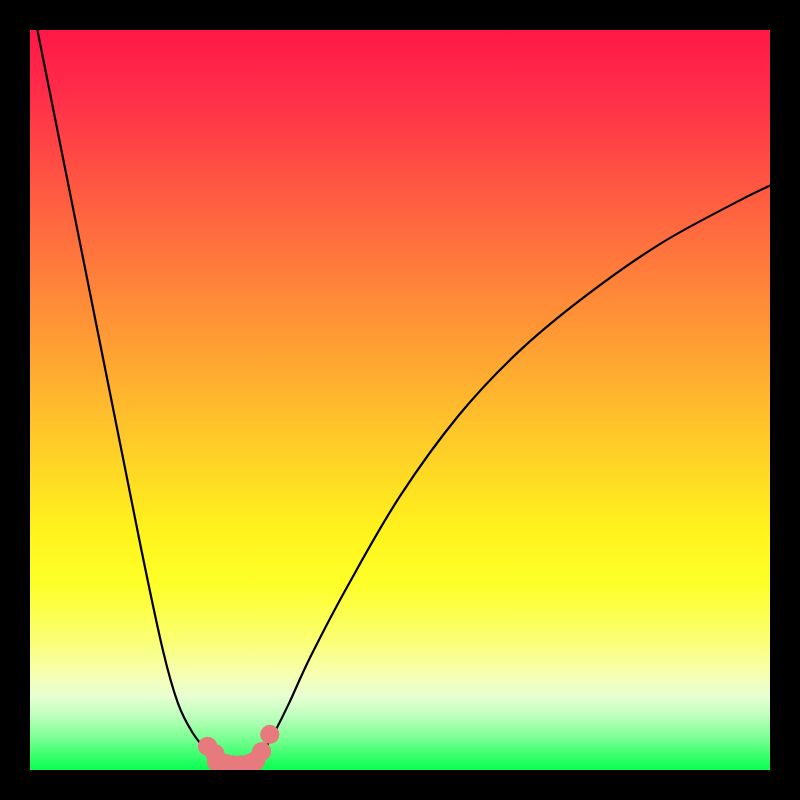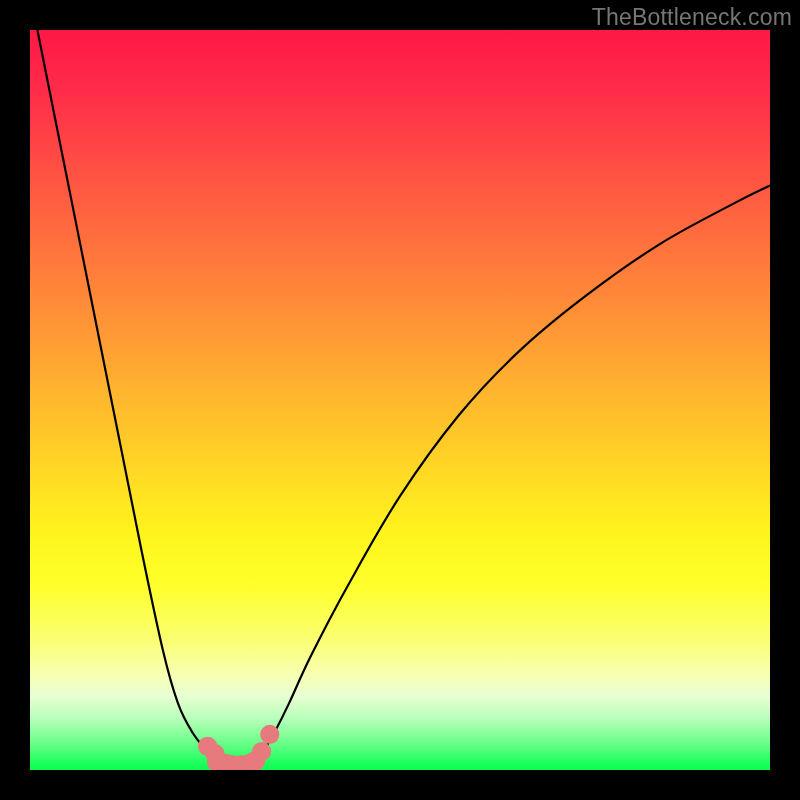--- a/index.html
+++ b/index.html
@@ -77,14 +77,13 @@
           <circle cx="194.62" cy="734.82" r="11.10" fill="#e77a7c"></circle>
           <circle cx="202.76" cy="736.30" r="11.10" fill="#e77a7c"></circle>
           <circle cx="211.64" cy="736.30" r="11.10" fill="#e77a7c"></circle>
           <circle cx="220.52" cy="734.82" r="11.10" fill="#e77a7c"></circle>
           <circle cx="225.70" cy="730.38" r="9.62" fill="#e77a7c"></circle>
           <circle cx="231.62" cy="721.50" r="9.62" fill="#e77a7c"></circle>
           <circle cx="239.76" cy="704.48" r="9.62" fill="#e77a7c"></circle>
         </g>
     </svg>
   </div>
-  <div class="watermark">TheBottleneck.com</div>
 </div>
 
 </body></html>

